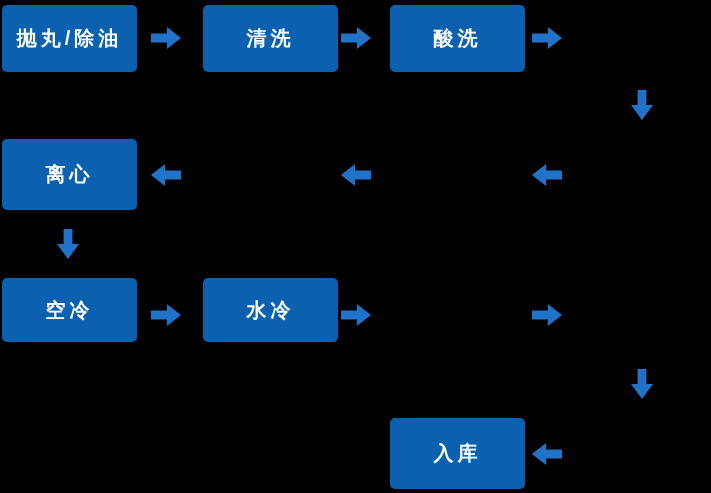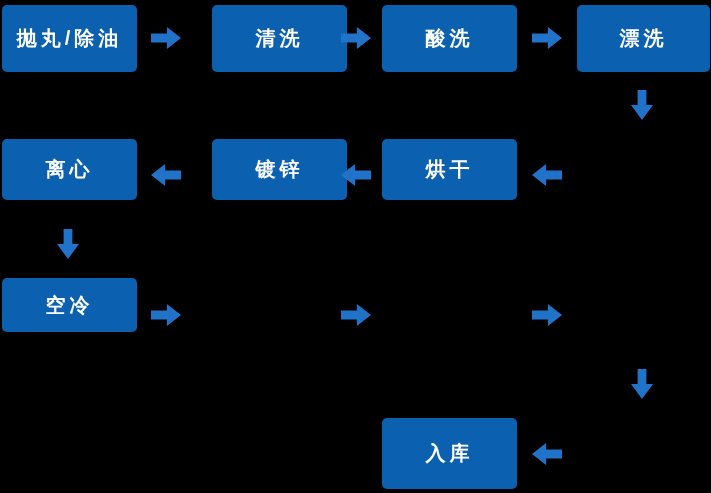--- a/index.html
+++ b/index.html
@@ -29,27 +29,27 @@
     font-weight:bold;
     letter-spacing:4px;
     display:flex;
     align-items:center;
     justify-content:center;
     text-align:right;
     box-sizing:border-box;
   }
   
   .c1{left:2px;width:135px;}
-  .c2{left:212px;width:135px;}
-  .c3{left:382px;width:135px;}
+  .c2{left:203px;width:135px;}
+  .c3{left:390px;width:135px;}
   .c4{left:577px;width:133px;}
   
   .r1{top:5px;height:67px;}
-  .r2{top:139px;height:61px;}
-  .r3{top:278px;height:54px;}
+  .r2{top:139px;height:71px;}
+  .r3{top:278px;height:64px;}
   .r4{top:418px;height:71px;}
   
   .arrow{
     position:absolute;
     background:var(--arrow);
   }
   .arrow.h{width:30px;height:22px;}
   .arrow.v{width:22px;height:30px;}
   .arrow.right{
     clip-path:polygon(0% 30%,53% 30%,53% 0%,100% 50%,53% 100%,53% 70%,0% 70%);
@@ -62,37 +62,35 @@
   }
 </style>
 </head>
 <body>
 
 <div class="canvas">
 
   <div class="box r1 c1">抛丸/除油</div>
   <div class="box r1 c2">清洗</div>
   <div class="box r1 c3">酸洗</div>
-  <div class="box r1 c4">漂洗</div>
   <div class="arrow h right" style="left:151px;top:27px;"></div>
   <div class="arrow h right" style="left:341px;top:27px;"></div>
   <div class="arrow h right" style="left:532px;top:27px;"></div>
 
   <div class="arrow v down" style="left:631px;top:90px;"></div>
 
   <div class="box r2 c1">离心</div>
-  <div class="box r2 c2">镀锌</div>
-  <div class="box r2 c3">烘干</div>
   <div class="arrow h left" style="left:532px;top:164px;"></div>
   <div class="arrow h left" style="left:341px;top:164px;"></div>
   <div class="arrow h left" style="left:151px;top:164px;"></div>
 
   <div class="arrow v down" style="left:57px;top:229px;"></div>
 
   <div class="box r3 c1">空冷</div>
+  <div class="box r3 c2">水冷</div>
   <div class="arrow h right" style="left:151px;top:304px;"></div>
   <div class="arrow h right" style="left:341px;top:304px;"></div>
   <div class="arrow h right" style="left:532px;top:304px;"></div>
 
   <div class="arrow v down" style="left:631px;top:369px;"></div>
 
   <div class="box r4 c3">入库</div>
   <div class="arrow h left" style="left:532px;top:443px;"></div>
 
 </div>

